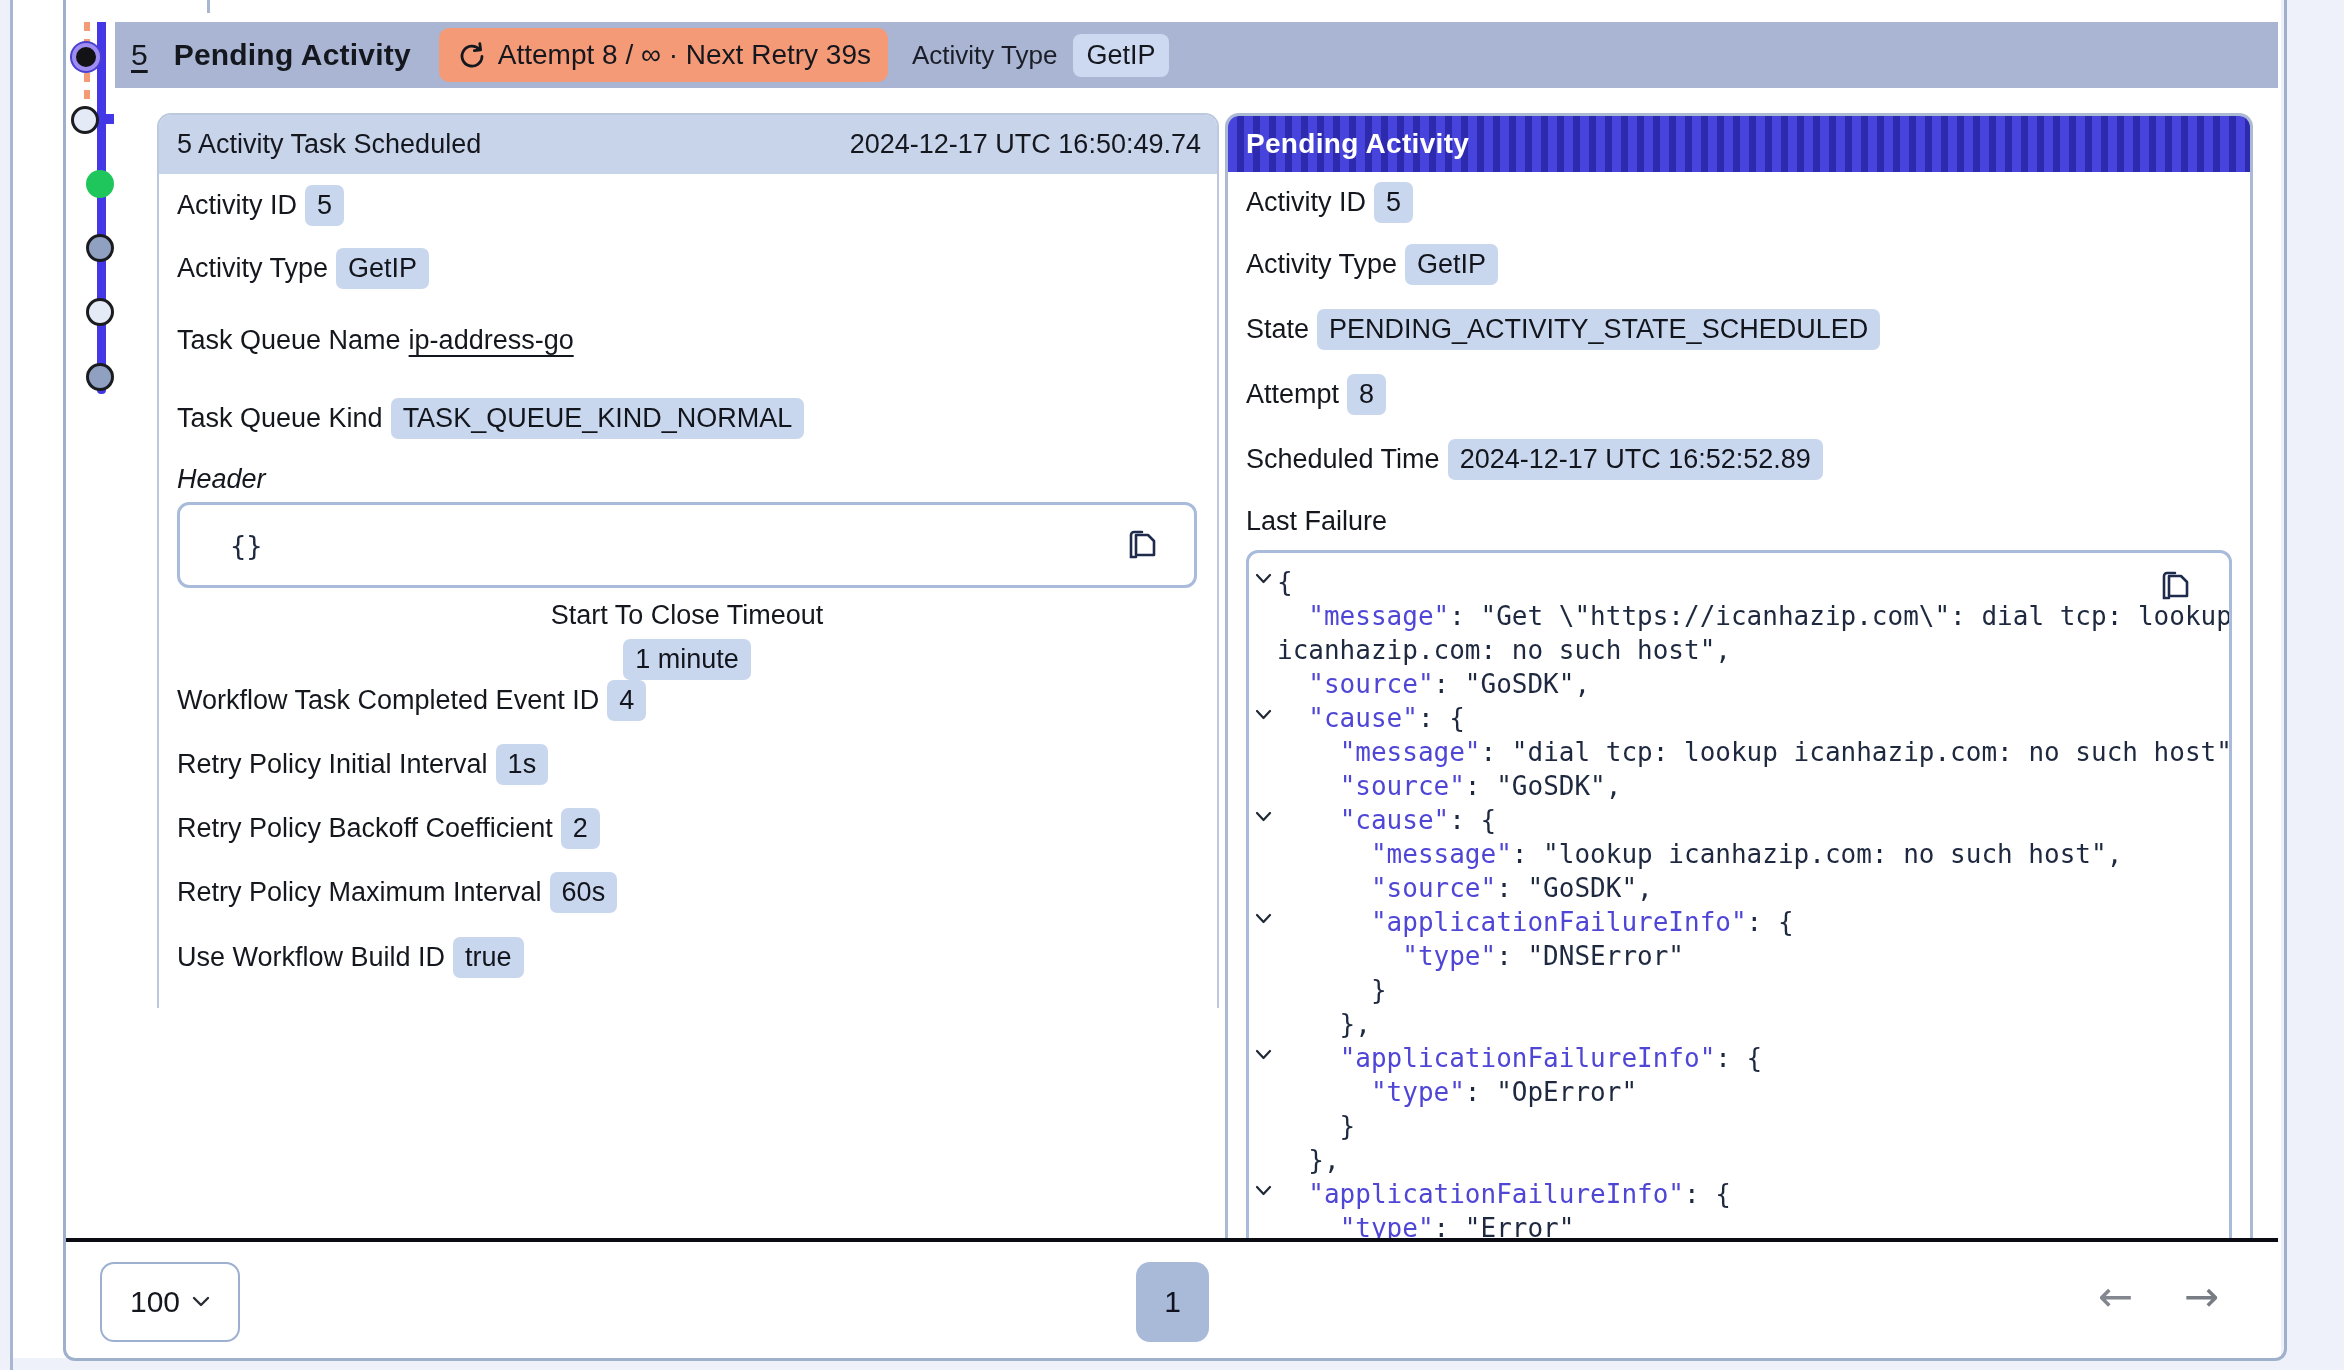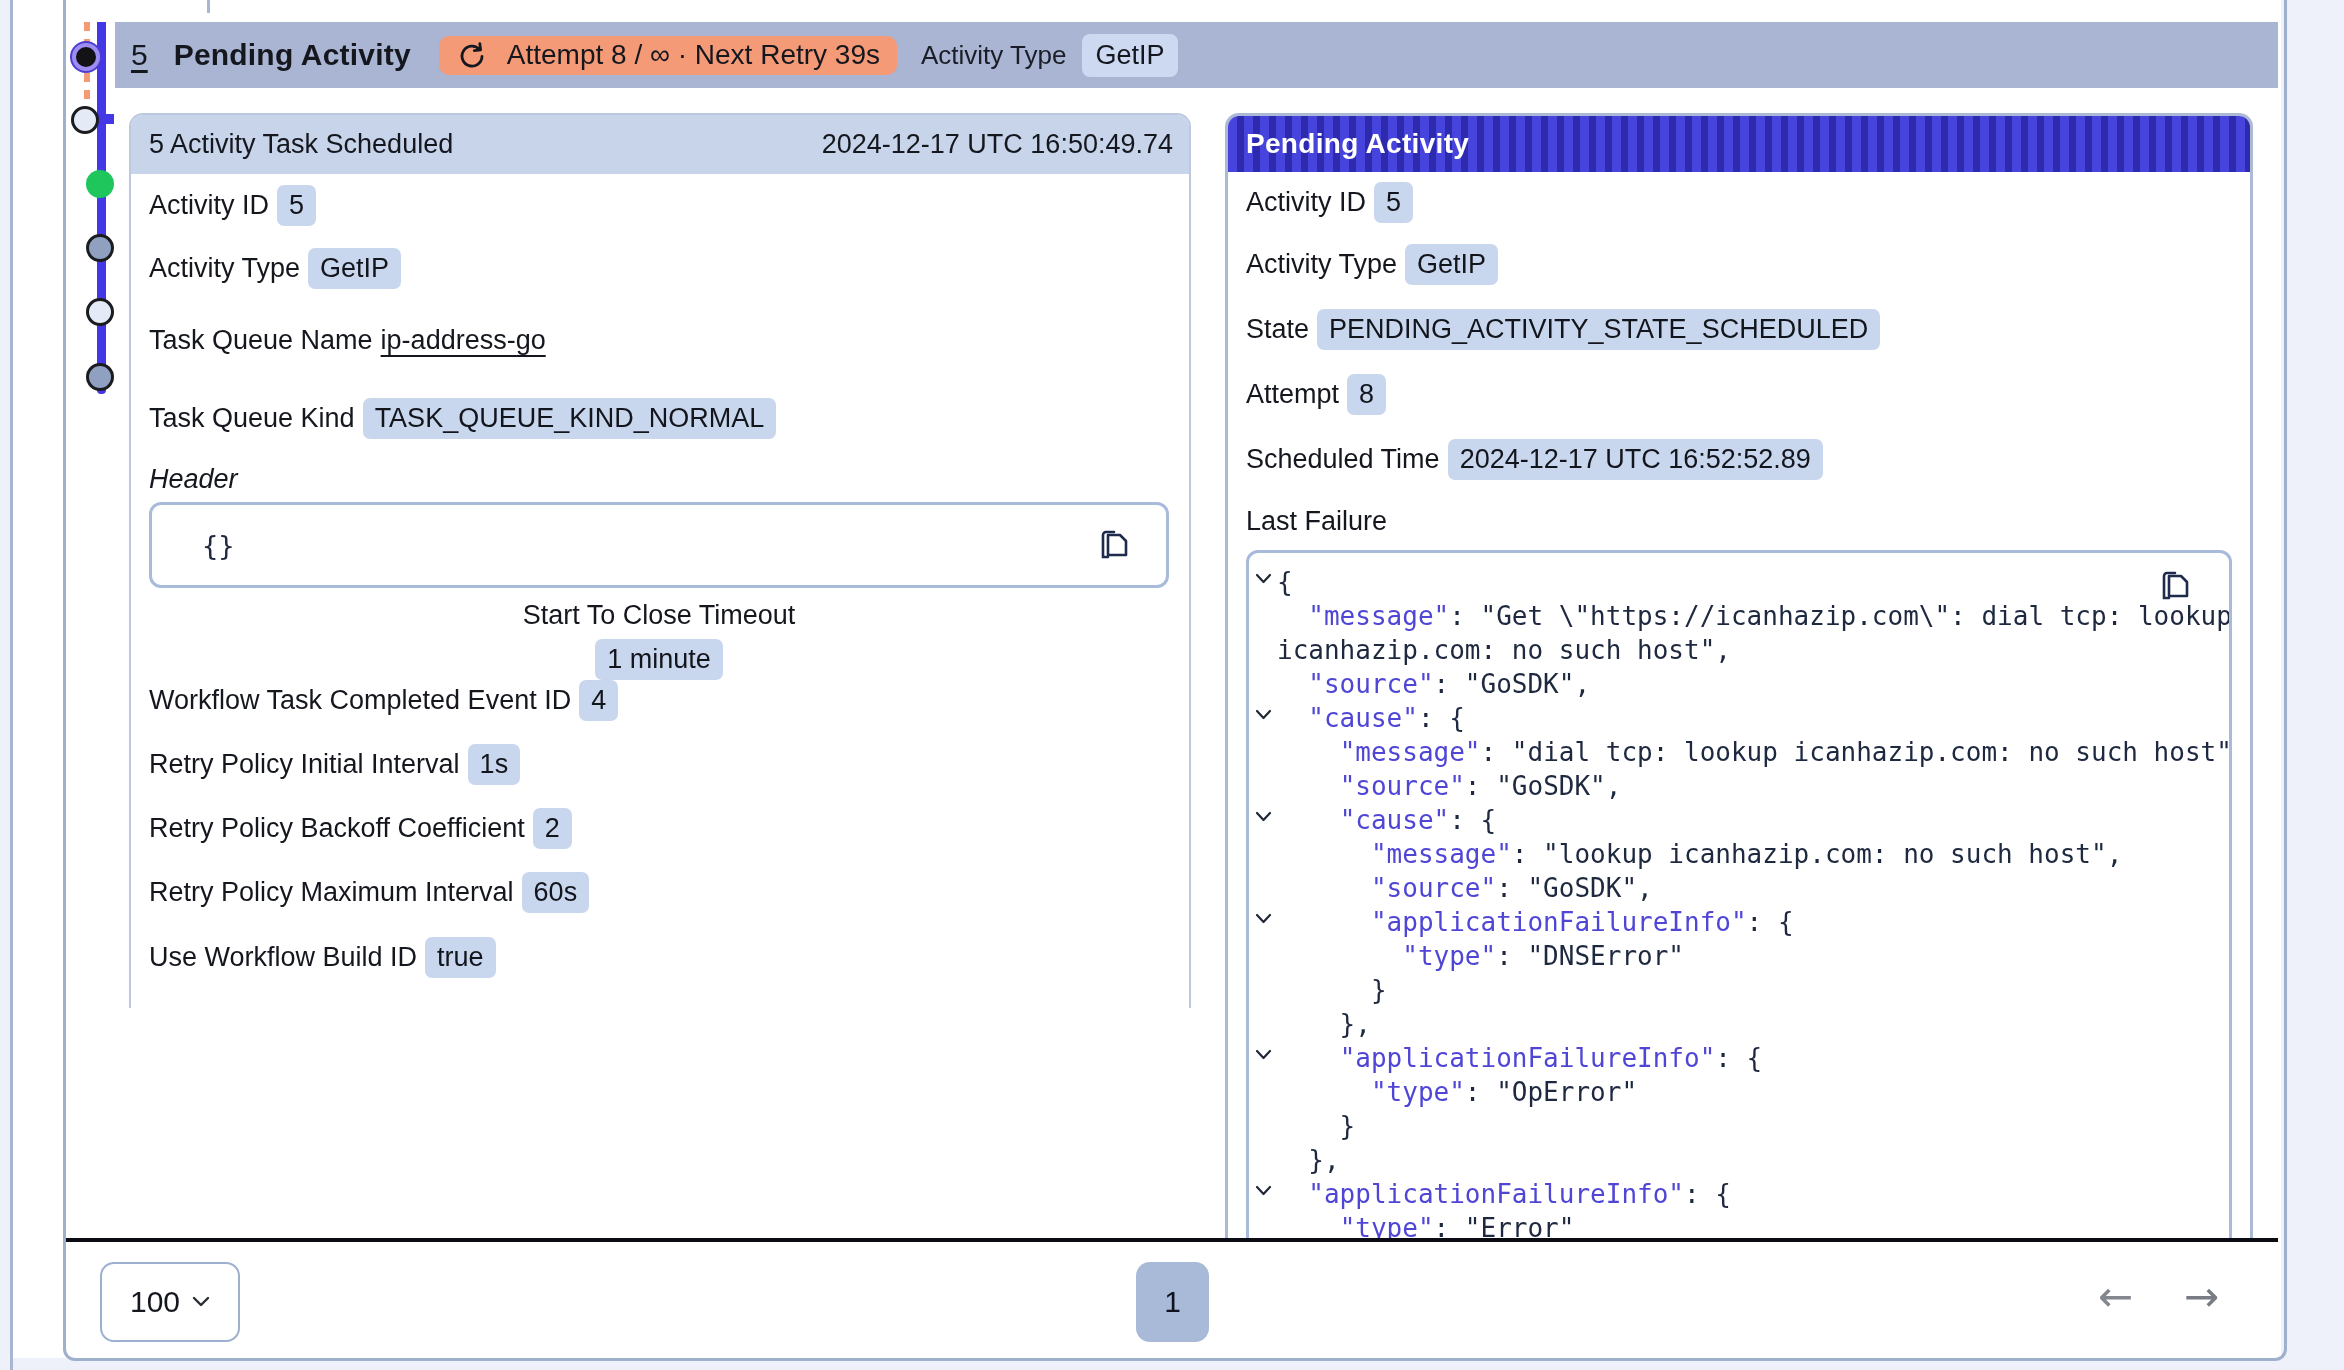--- a/index.html
+++ b/index.html
@@ -12,37 +12,37 @@
   .side-divider{left:10px;top:0;width:3px;height:1370px;background:#A9B6D1;}
   .sheet{left:13px;top:0;width:2268px;height:1358px;background:#ffffff;}
   .top-stub{left:207px;top:0;width:3px;height:13px;background:#A9B6D1;}
   .container-frame{left:63px;top:-14px;width:2218px;height:1372px;
     border:3px solid #9FB0CC;border-top:none;border-radius:0 0 12px 12px;}
   
   .header-bar{left:115px;top:22px;width:2163px;height:66px;background:#A9B5D2;
     display:flex;align-items:center;padding-left:16px;box-sizing:border-box;}
   .event-id-link{font-size:30px;text-decoration:underline;text-underline-offset:5px;margin-right:26px;cursor:pointer;}
   .header-title{font-size:30px;font-weight:bold;margin-right:28px;letter-spacing:.2px;}
-  .retry-badge{background:#F59A77;height:39px;border-radius:10px;display:flex;align-items:center;
-    gap:20px;padding:0 17px;font-size:28px;}
+  .retry-badge{background:#F59A77;height:54px;border-radius:10px;display:flex;align-items:center;
+    gap:11px;padding:0 17px;font-size:28px;}
   .header-type-label{font-size:26px;margin-left:24px;color:#1B1E28;}
   .header-type-badge{background:#CCD9F0;border-radius:8px;padding:6px 13px;font-size:27px;margin-left:16px;}
   
   .tl-orange{left:84px;top:22px;width:6px;height:102px;
     background:repeating-linear-gradient(180deg,#F49A75 0 9px,transparent 9px 17px);}
   .tl-blue{left:97px;top:22px;width:9px;height:372px;background:#4437E5;border-radius:0 0 4px 4px;}
   .tl-stub{left:97px;top:114px;width:17px;height:10px;background:#4437E5;}
   .tl-dot{position:absolute;border-radius:50%;box-sizing:border-box;width:28px;height:28px;}
   .dot-current{background:#121217;border:4px solid #9D8DF2;box-shadow:0 0 0 2px #4A3FD0;}
   .dot-open{background:#E4EAF6;border:3.5px solid #1B1C20;}
   .dot-success{background:#1EC65B;}
   .dot-neutral{background:#8FA0C1;border:3.5px solid #1B1C20;}
   
   .panel{background:#fff;box-sizing:border-box;overflow:hidden;}
-  .panel-left{left:129px;top:113px;width:1062px;height:895px;
+  .panel-left{left:157px;top:113px;width:1062px;height:895px;
     border:2px solid #BCC8DD;border-bottom:none;border-radius:14px 14px 0 0;}
   .panel-left-header{height:59px;background:#C7D4EA;display:flex;align-items:center;
     justify-content:space-between;padding:0 16px 0 18px;font-size:27px;}
   .panel-left-body{padding:0 20px 0 18px;}
   .panel-right{left:1225px;top:113px;width:1028px;height:1125px;
     border:3px solid #ABB9D2;border-bottom:none;border-radius:14px 14px 0 0;}
   .panel-right-header{height:56px;display:flex;align-items:center;padding:0 18px;
     background:repeating-linear-gradient(90deg,#4644DC 0 9px,#2D2AAE 9px 16px);}
   .panel-right-header span{color:#fff;font-size:28px;font-weight:bold;letter-spacing:.3px;}
   .panel-right-body{padding:0 18px;}

